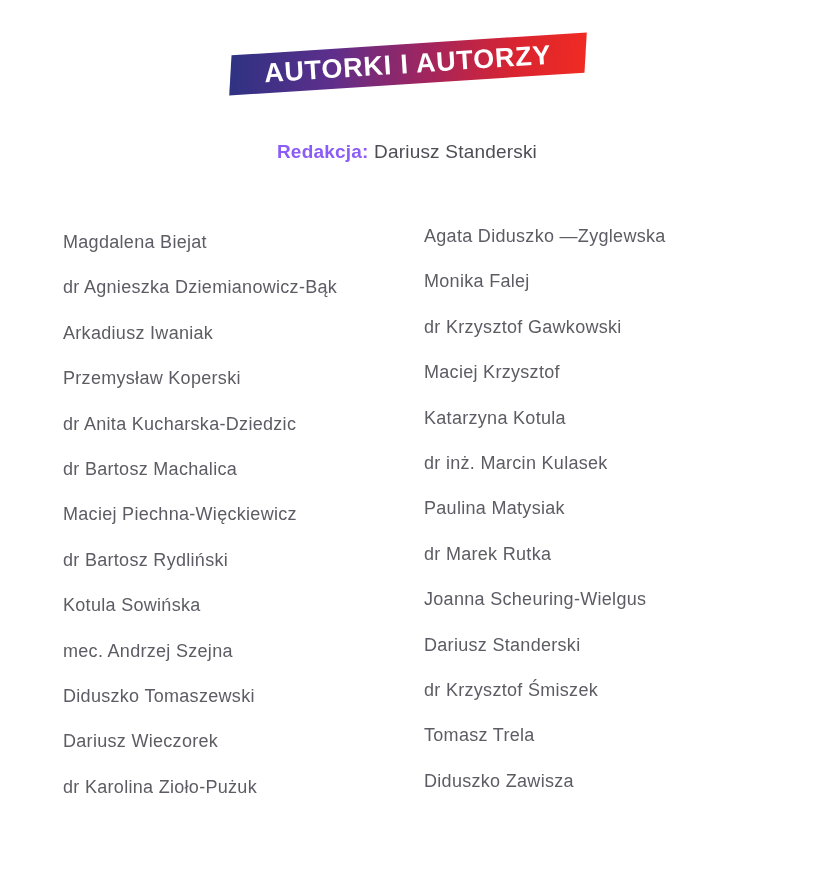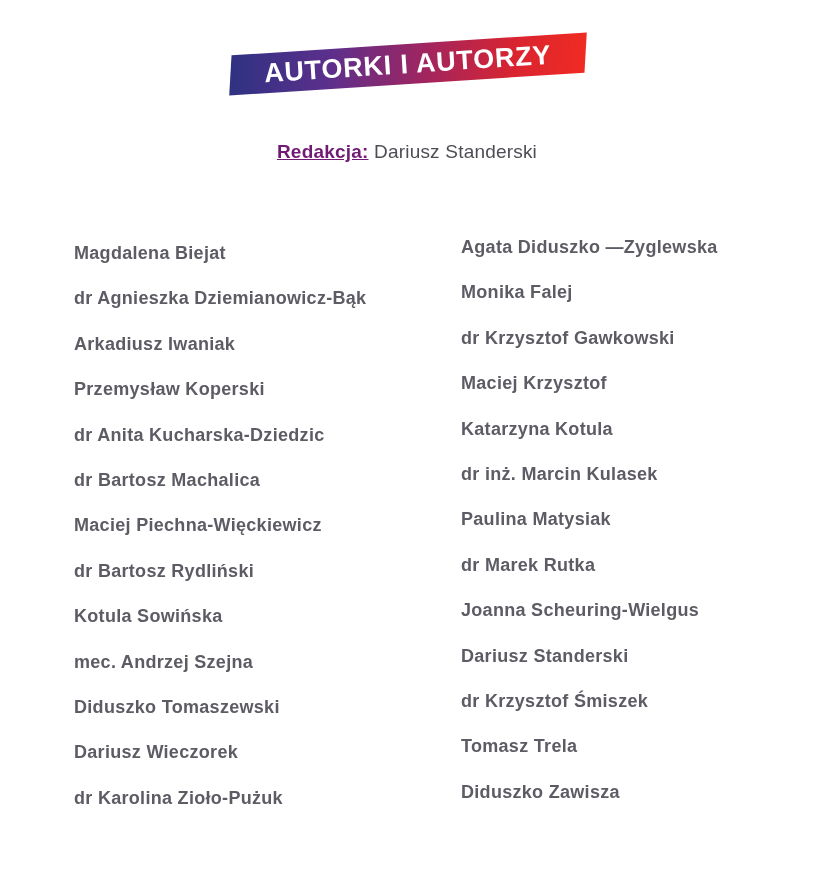--- a/index.html
+++ b/index.html
@@ -45,42 +45,40 @@
     top: 141px;
     left: 0;
     width: 814px;
     text-align: center;
     font-size: 19px;
     color: #4e4d55;
     letter-spacing: 0.2px;
   }
   .editor-label {
     font-weight: 700;
-    color: #701a75;
-    text-decoration: underline;
+    color: #8b5cf6;
   }
 
   
   .authors-col {
     position: absolute;
-    margin: 11px;
+    margin: 0;
     padding: 0;
     list-style: none;
-    font-weight: bold;
   }
   .authors-col li {
     height: 45.4px;
     font-size: 18px;
     line-height: 19px;
     color: #5d5c64;
     letter-spacing: 0.3px;
     white-space: nowrap;
   }
   .col-left  { left: 63px;  top: 233px; width: 370px; }
-  .col-right { left: 450px; top: 227px; width: 340px; }
+  .col-right { left: 424px; top: 227px; width: 340px; }
 </style>
 </head>
 <body>
 
 <div class="ribbon">
   <span class="ribbon-text">AUTORKI I AUTORZY</span>
 </div>
 
 <div class="editor-line">
   <span class="editor-label">Redakcja:</span><span> Dariusz Standerski</span>

